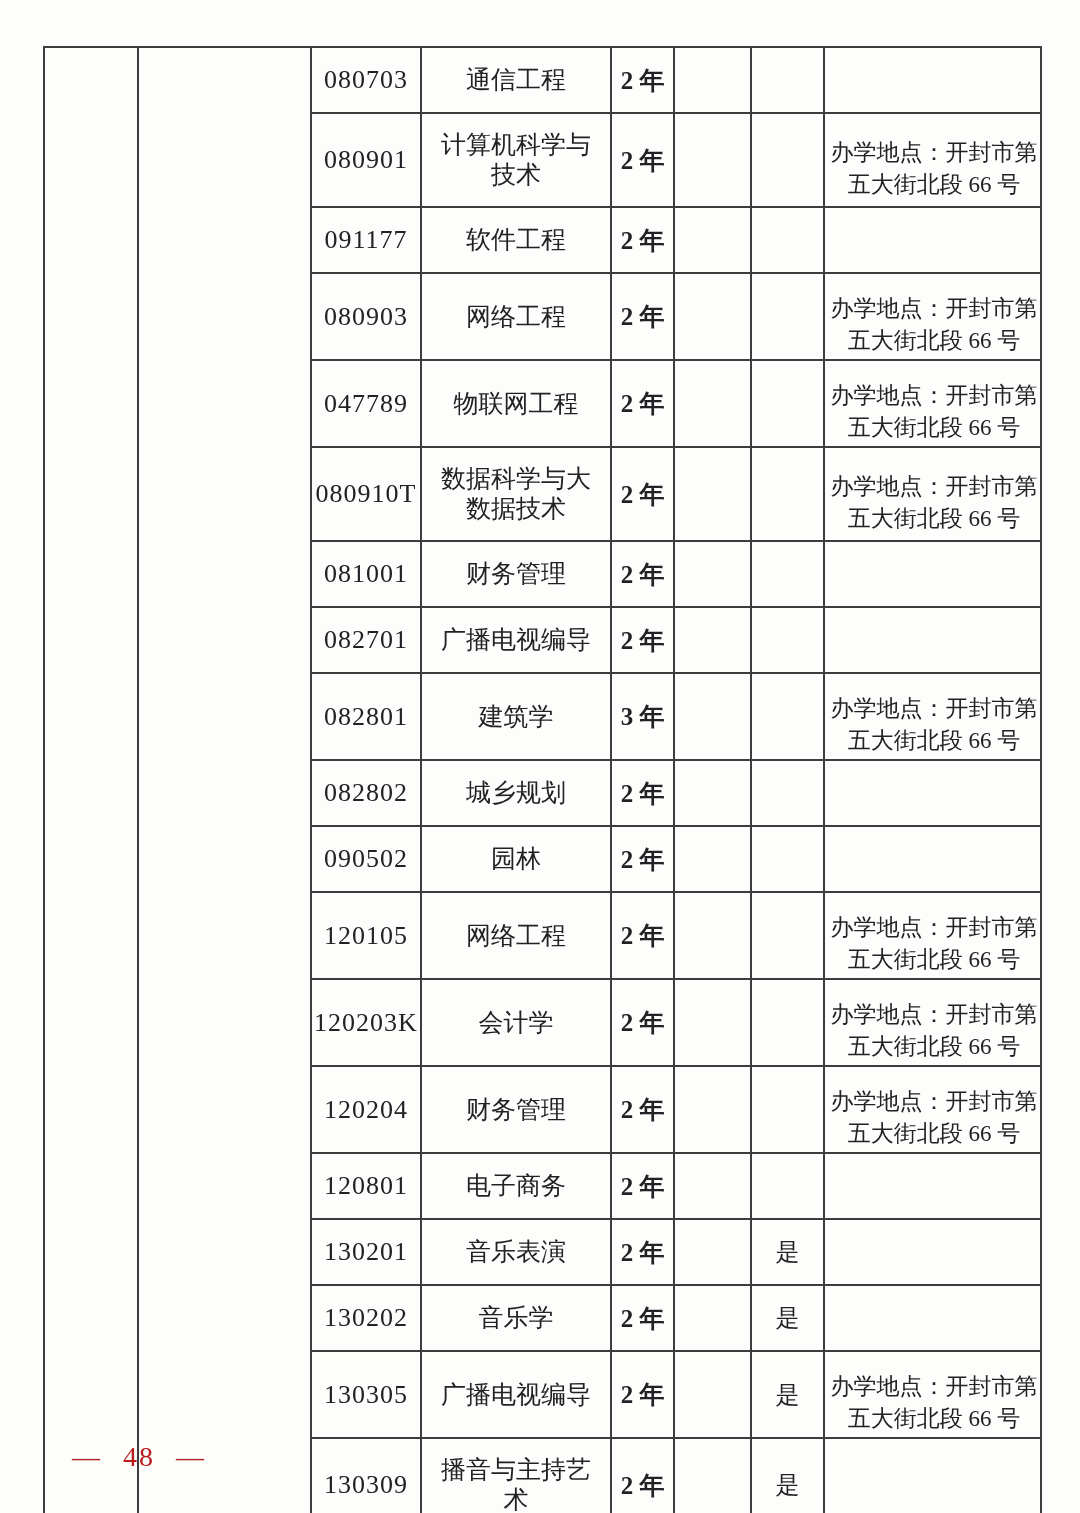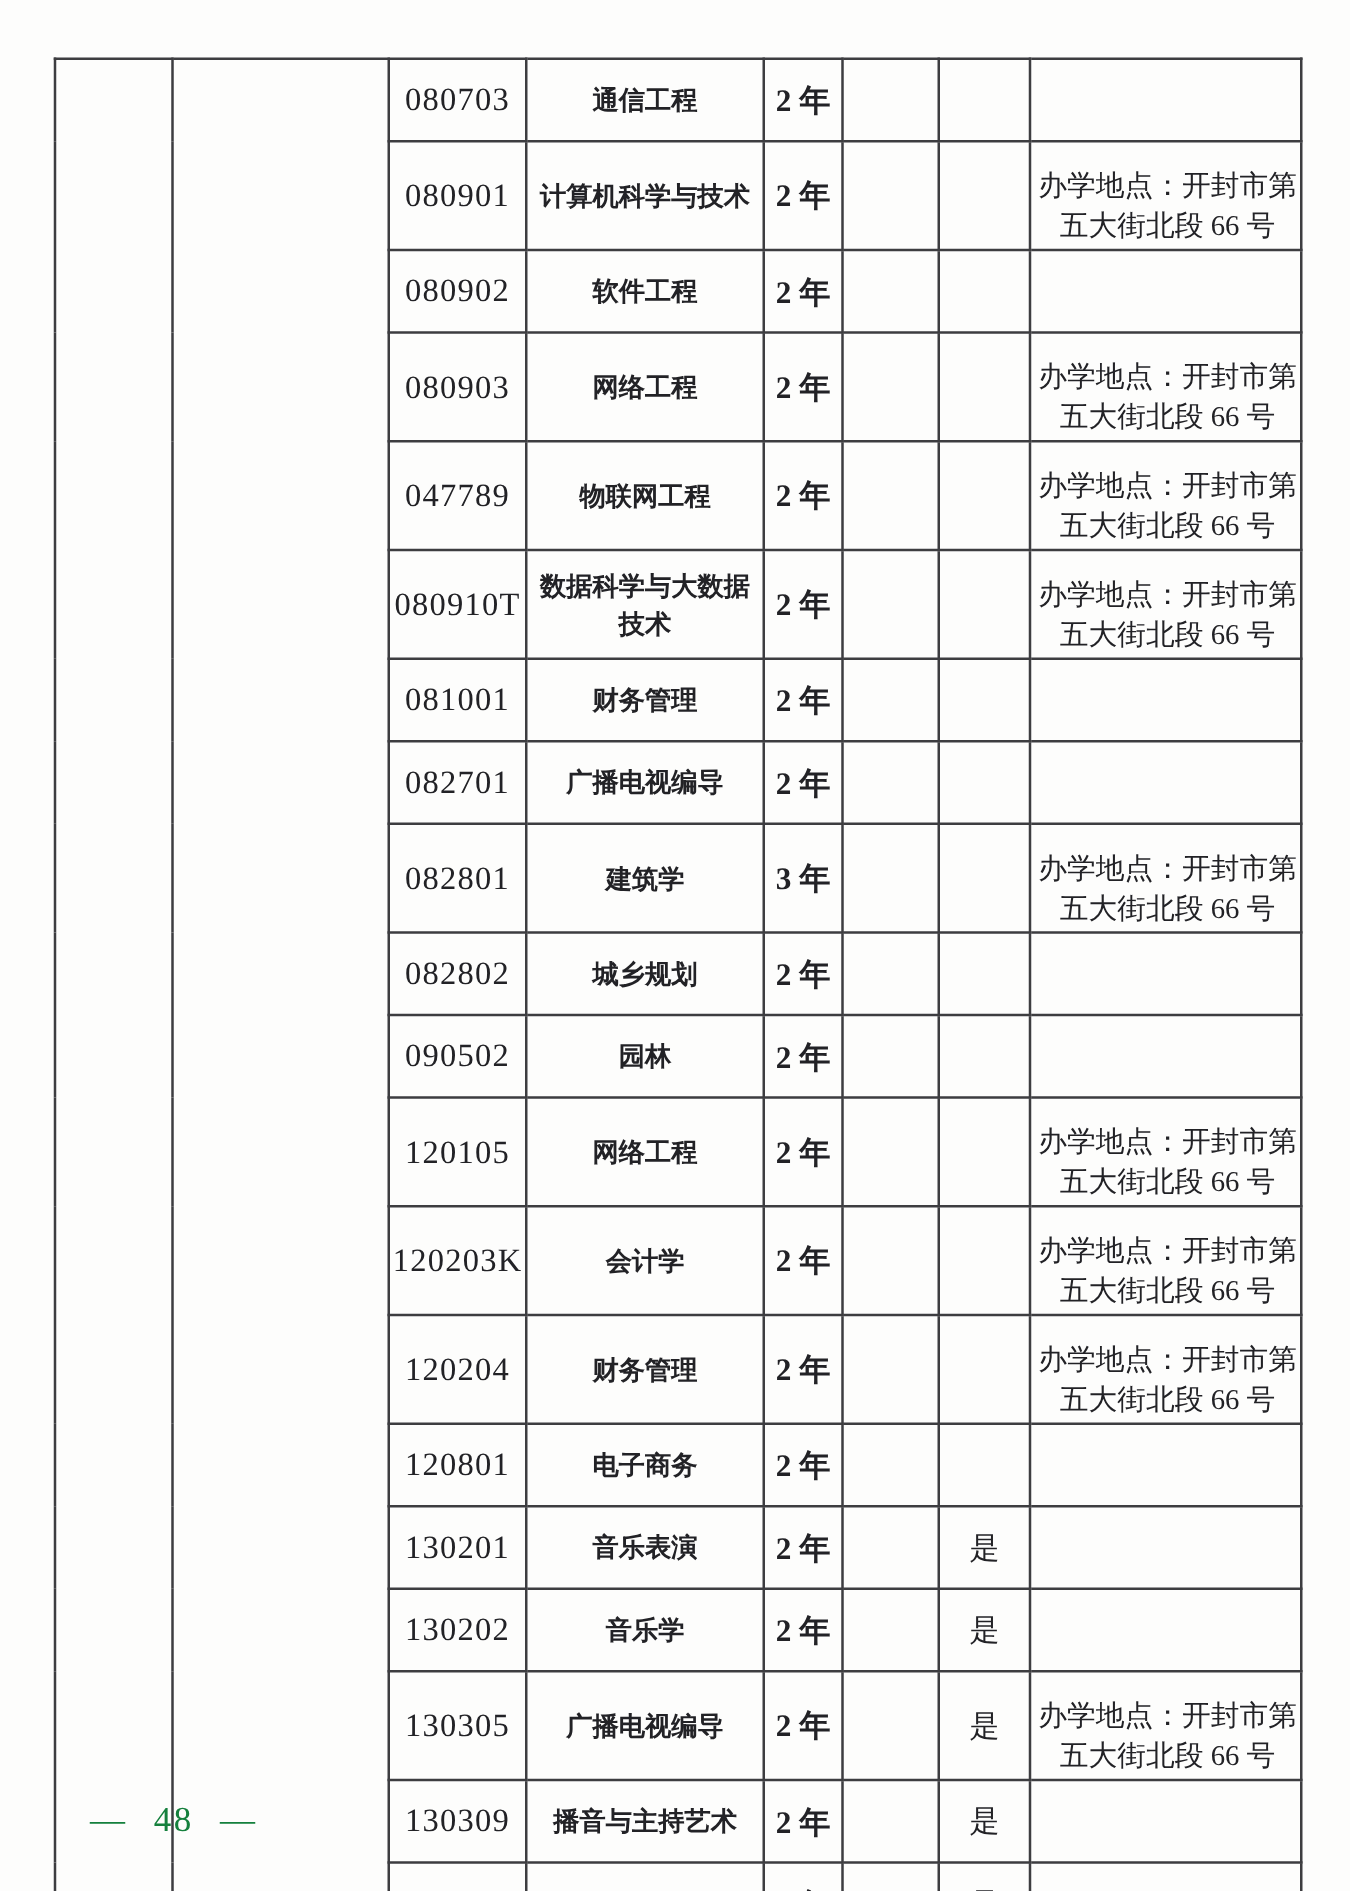--- a/index.html
+++ b/index.html
@@ -34,24 +34,23 @@
     overflow:hidden;
   }
   tr.data-row{height:66px;}
   td.spancell{background:transparent;}
   td.code{
     font-size:26px;
     letter-spacing:1px;
     white-space:nowrap;
   }
   td.major{
-    font-size:21px;
+    font-size:25px;
     line-height:30px;
-    padding:3px;
-    font-weight:bold;
+    padding:16px;
   }
   td.years{
     font-size:25px;
     white-space:nowrap;
     font-weight:bold;
   }
   td.blank{font-size:24px;}
   td.flag{font-size:24px;}
   td.note{
     text-align:left;
@@ -59,21 +58,21 @@
     line-height:32px;
     padding:19px 2px 2px 5px;
   }
   .page-number{
     position:absolute;
     left:72px;
     top:1441px;
     font-size:28px;
     letter-spacing:2px;
     word-spacing:12px;
-    color:#15803d;
+    color:#b91c1c;
     white-space:nowrap;
   }
 </style>
 </head>
 <body>
 
 <div class="page">
 
   <table class="majors-table">
     <colgroup>
@@ -99,21 +98,21 @@
   </tr>
         <tr class="data-row">
     <td class="code">080901</td>
     <td class="major">计算机科学与技术</td>
     <td class="years">2 年</td>
     <td class="blank"></td>
     <td class="flag"></td>
     <td class="note">办学地点：开封市第五大街北段 66 号</td>
   </tr>
         <tr class="data-row">
-    <td class="code">080902</td>
+    <td class="code">091177</td>
     <td class="major">软件工程</td>
     <td class="years">2 年</td>
     <td class="blank"></td>
     <td class="flag"></td>
     <td class="note"></td>
   </tr>
         <tr class="data-row">
     <td class="code">080903</td>
     <td class="major">网络工程</td>
     <td class="years">2 年</td>

